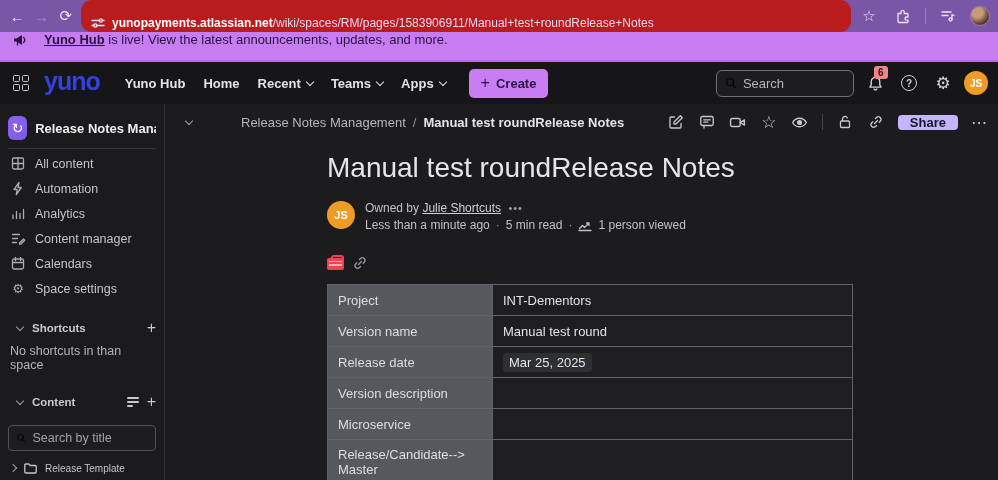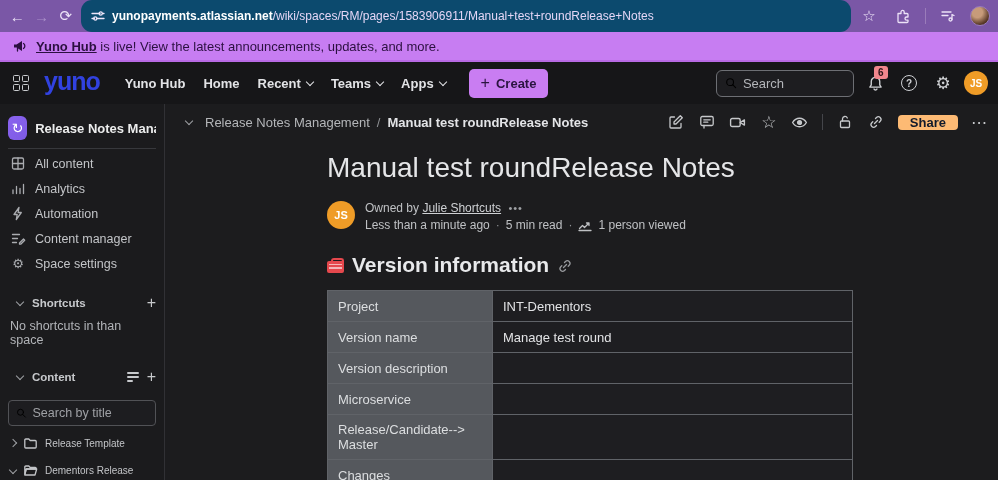--- a/index.html
+++ b/index.html
@@ -3,31 +3,31 @@
 <meta charset="utf-8">
 <style>
   * { margin:0; padding:0; box-sizing:border-box; }
   html,body { width:998px; height:480px; overflow:hidden; background:#1c1c1e;
     font-family:"Liberation Sans","DejaVu Sans",sans-serif; }
 
   
   .browser-bar { height:32px; background:#7a57a6; display:flex; align-items:center; padding:0 8px; gap:6px; }
   .bicon { color:#ece2f7; font-size:15px; width:24px; height:24px; display:flex; align-items:center; justify-content:center; border-radius:50%; cursor:pointer; }
   .bicon.disabled { color:#a98fc9; }
-  .address-pill { flex:0 0 auto; width:770px; height:22px; background:#0c4a6e; border-radius:11px; display:flex; align-items:center; padding:16px 10px; gap:7px; color:#efe6fa; }
+  .address-pill { flex:0 0 auto; width:770px; height:22px; background:#b91c1c; border-radius:11px; display:flex; align-items:flex-start; padding:16px 10px; gap:7px; color:#efe6fa; }
   .tune-icon svg { display:block; }
   .url { font-size:12px; white-space:nowrap; overflow:hidden; }
   .url .domain { color:#ffffff; font-weight:bold; }
   .url .path { color:#e4d6f6; }
   .browser-right { display:flex; align-items:center; gap:10px; margin-left:auto; }
   .vsep { width:1px; height:16px; background:#9a7cba; }
   .browser-avatar { width:20px; height:20px; border-radius:50%; background:radial-gradient(circle at 35% 30%, #c79b7a 0 30%, #5a3a28 70%, #2e1d14); border:1px solid #9a7cba; }
 
   
-  .banner { height:30px; background:#c77df2; color:#2b1040; display:flex; align-items:center; padding:0 12px; gap:8px; font-size:13px; border-bottom:2px solid #b86ae4; }
+  .banner { height:30px; background:#c77df2; color:#2b1040; display:flex; align-items:flex-start; padding:0 12px; gap:16px; font-size:13px; border-bottom:2px solid #b86ae4; }
   .banner a { color:#2b1040; font-weight:bold; text-decoration:underline; cursor:pointer; }
 
   
   .app-nav { height:42px; background:#161618; display:flex; align-items:center; padding:15px 10px; gap:8px; }
   .grid-icon { width:22px; height:22px; display:grid; grid-template-columns:7px 7px; grid-template-rows:7px 7px; gap:2px; align-content:center; justify-content:center; cursor:pointer; }
   .grid-icon span { border:1.6px solid #c9cbce; border-radius:1.5px; }
   .logo { font-size:25px; font-weight:bold; color:#3142e0; letter-spacing:-1px; padding:0 10px 3px 4px; cursor:pointer; }
   .nav-items { display:flex; align-items:center; gap:4px; }
   .nav-item { color:#e2e3e6; font-size:13px; font-weight:bold; padding:6px 7px; border-radius:4px; cursor:pointer; display:flex; align-items:center; }
   .chev { display:inline-block; width:6px; height:6px; border-right:1.5px solid currentColor; border-bottom:1.5px solid currentColor; transform:rotate(45deg); margin-left:6px; margin-bottom:2px; }
@@ -68,28 +68,28 @@
   .tree-search input { background:transparent; border:none; outline:none; color:#d6d8da; font-size:12.5px; width:100%; font-family:inherit; }
   .tree-search input::placeholder { color:#9fa1a5; }
   .tree-item { display:flex; align-items:center; gap:7px; color:#c3c5c8; font-size:10px; padding:6px 6px 6px 10px; cursor:pointer;text-align:right; }
   .tree-item .chev { margin:0 0 2px 0; color:#9fa1a5; }
 
   
   .main { flex:1; display:flex; flex-direction:column; background:#1c1c1e; min-width:0; }
   .page-toolbar { height:36px; display:flex; align-items:center; padding:0 10px 0 10px; gap:8px; }
   .collapse-btn { color:#9fa1a5; width:22px; height:22px; display:flex; align-items:center; justify-content:center; cursor:pointer; }
   .breadcrumb { font-size:13px; display:flex; gap:7px; align-items:center; white-space:nowrap; }
-  .crumb-parent { color:#b4b6b9; cursor:pointer; }
+  .crumb-parent { color:#b4b6b9; cursor:pointer;margin-left:36px; }
   .crumb-sep { color:#8f9194; }
   .crumb-current { color:#e3e4e7; font-weight:bold; }
   .toolbar-right { margin-left:auto; display:flex; align-items:center; gap:13px; color:#c6c8cb; }
   .ticon { width:18px; height:18px; display:flex; align-items:center; justify-content:center; cursor:pointer; }
   .star-glyph { font-size:17px; line-height:1; }
   .tsep { width:1px; height:16px; background:#44454a; }
-  .share-btn { background:#fdba74; color:#10192b; border:none; border-radius:4px; font-size:13px; font-weight:bold; padding:0 12px; cursor:pointer; font-family:inherit; }
+  .share-btn { background:#c4b5fd; color:#10192b; border:none; border-radius:4px; font-size:13px; font-weight:bold; padding:0 12px; cursor:pointer; font-family:inherit; }
   .more-dots { color:#c6c8cb; font-size:16px; letter-spacing:1px; cursor:pointer; }
 
   .content { padding-left:162px; flex:1; overflow:hidden; }
   .page-title { margin-top:12px; font-size:28px; font-weight:500; color:#e5e6e8; width:560px; }
   .byline { display:flex; gap:10px; margin-top:17px; align-items:flex-start; }
   .byline-avatar { width:28px; height:28px; border-radius:50%; background:#ef9c27; color:#fff; font-size:11px; font-weight:bold; display:flex; align-items:center; justify-content:center; cursor:pointer; }
   .byline-text { font-size:12px; color:#bfc1c4; line-height:15px; }
   .byline-text .owner { color:#cfd1d4; text-decoration:underline; cursor:pointer; }
   .owner-more { letter-spacing:1px; color:#9fa1a5; cursor:pointer; margin-left:4px; font-size:11px; }
   .meta-row { display:flex; align-items:center; gap:6px; margin-top:2px; }
@@ -224,35 +224,42 @@
     <div class="side-items">
       <div class="side-item">
         <svg class="ic" width="15" height="15" viewBox="0 0 15 15">
             <rect x="2" y="2" width="11" height="11" rx="1.5"></rect>
             <path d="M2 7.5h11M7.5 2v11"></path>
           </svg>
         <span>All content</span>
       </div>
       <div class="side-item">
         <svg class="ic" width="15" height="15" viewBox="0 0 15 15">
+            <path d="M8.5 1.5 3.5 8.5h3.2l-.9 5 5-7H7.6z"></path>
+          </svg>
+        <span>Automation</span>
+      </div>
+      <div class="side-item">
+        <svg class="ic" width="15" height="15" viewBox="0 0 15 15">
             <path d="M2.5 12.5V9M6 12.5V5.5M9.5 12.5V7.5M13 12.5V3.5"></path>
           </svg>
         <span>Analytics</span>
-      </div>
-      <div class="side-item">
-        <svg class="ic" width="15" height="15" viewBox="0 0 15 15">
-            <path d="M8.5 1.5 3.5 8.5h3.2l-.9 5 5-7H7.6z"></path>
-          </svg>
-        <span>Automation</span>
       </div>
       <div class="side-item">
         <svg class="ic" width="15" height="15" viewBox="0 0 15 15">
             <path d="M2 3.5h7M2 7.5h5M2 11.5h4M9 12l4-4 1.2 1.2-4 4H9z"></path>
           </svg>
         <span>Content manager</span>
+      </div>
+      <div class="side-item">
+        <svg class="ic" width="15" height="15" viewBox="0 0 15 15">
+            <rect x="2" y="3" width="11" height="10" rx="1.5"></rect>
+            <path d="M2 6.5h11M5 1.5v3M10 1.5v3"></path>
+          </svg>
+        <span>Calendars</span>
       </div>
       <div class="side-item">
         <span class="glyph">⚙</span>
         <span>Space settings</span>
       </div>
     </div>
 
     <div class="section-head">
       <div class="chevbox">
           <i class="chev"></i>
@@ -379,37 +386,40 @@
                   <path d="M1 10.5h12M1.5 8.5l3-3 2 2 4.5-4.5M8.5 3h2.5v2.5"></path>
                 </svg>
             </span>
             <span>1 person viewed</span>
           </div>
         </div>
       </div>
 
       <div class="section-heading">
         <span class="toolbox"></span>
-        <h2>Version information</h2>
         <span class="hlink">
           <svg class="ic" width="16" height="16" viewBox="0 0 16 16">
               <path d="M6.5 9.5l3-3M7.5 4.5l1-1a2.6 2.6 0 0 1 3.7 3.7l-1 1M8.5 11.5l-1 1a2.6 2.6 0 0 1-3.7-3.7l1-1"></path>
             </svg>
         </span>
       </div>
 
       <table class="info">
         <tbody>
           <tr>
             <td class="lbl">Project</td>
             <td class="val">INT-Dementors</td>
           </tr>
           <tr>
             <td class="lbl">Version name</td>
-            <td class="val">Manage test round</td>
+            <td class="val">Manual test round</td>
+          </tr>
+          <tr>
+            <td class="lbl">Release date</td>
+            <td class="val"><span class="date-pill">Mar 25, 2025</span></td>
           </tr>
           <tr>
             <td class="lbl">Version description</td>
             <td class="val"></td>
           </tr>
           <tr>
             <td class="lbl">Microservice</td>
             <td class="val"></td>
           </tr>
           <tr>

